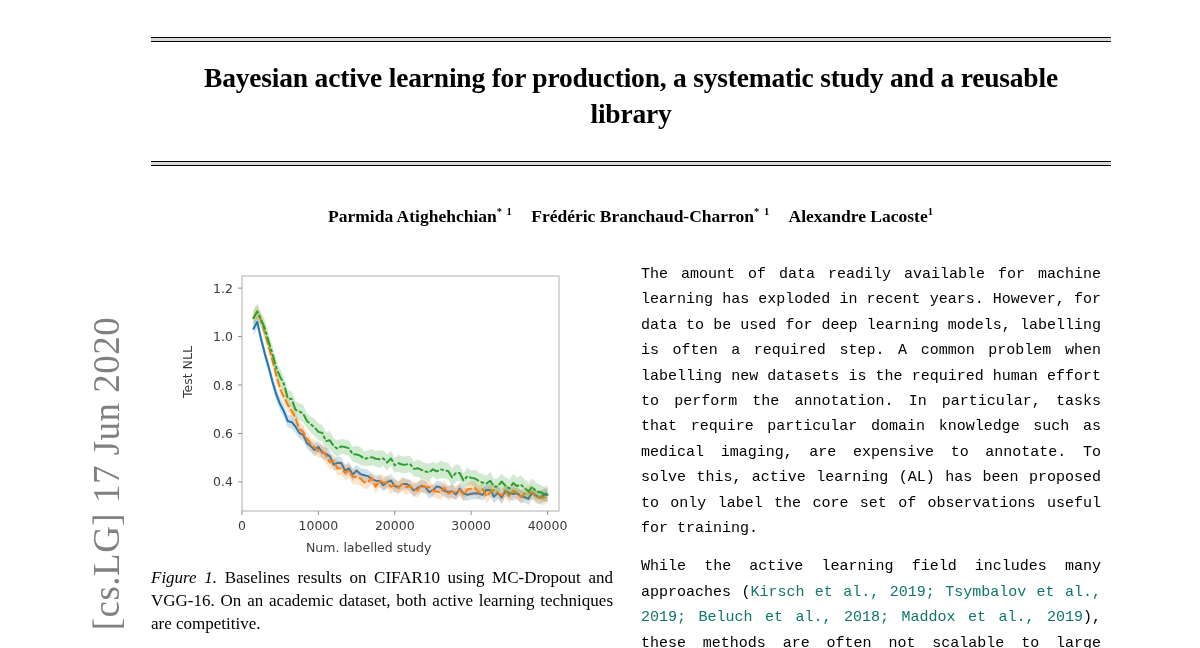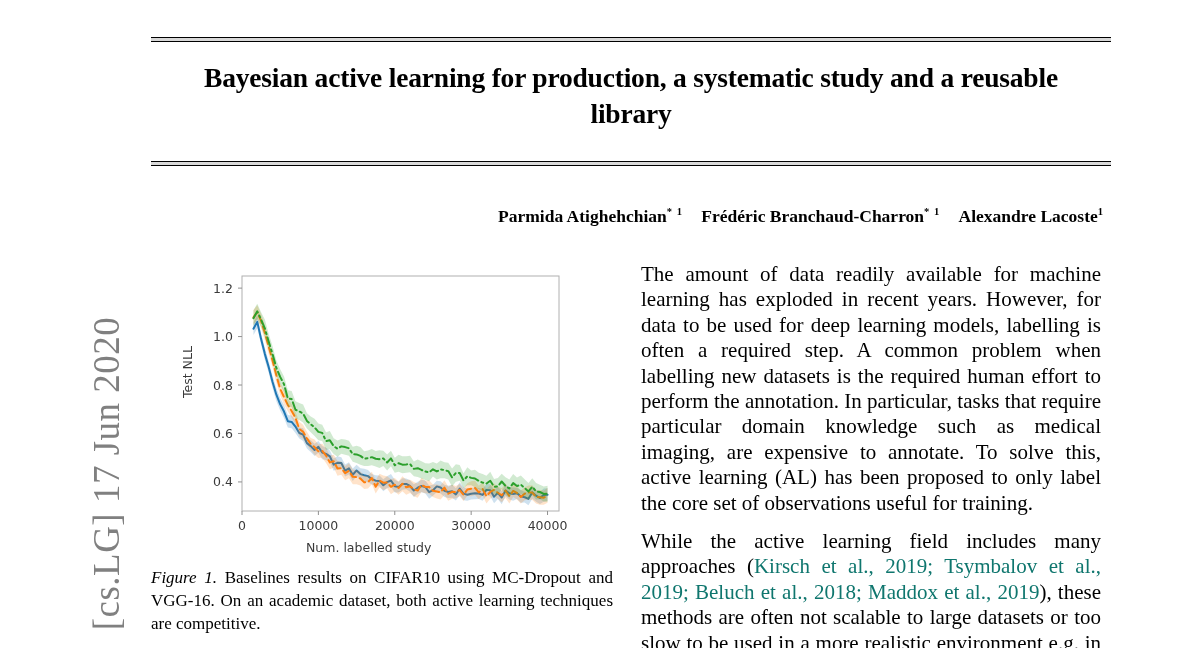--- a/index.html
+++ b/index.html
@@ -57,21 +57,21 @@
     font-weight: bold;
     font-size: 27.5px;
     line-height: 36px;
     letter-spacing: -0.2px;
   }
 
   #author-line {
     position: absolute;
     left: 0; top: 206px;
     width: 960px;
-    text-align: right;
+    text-align: center;
     font-family: "Liberation Serif", serif;
     font-weight: bold;
     font-size: 17.5px;
     white-space: nowrap;
   }
   #author-line .author { margin: 0 7px; }
   #author-line sup {
     font-size: 10.5px;
     font-weight: bold;
     vertical-align: super;
@@ -141,22 +141,22 @@
 
   
   #section-heading {
     font-family: "Liberation Serif", serif;
     font-weight: bold;
     font-size: 22px;
     margin: 0 0 19px 0;
     letter-spacing: -0.1px;
   }
   .body-par {
-    font-family: Liberation Serif, serif;
-    font-size: 21px;
+    font-family: Liberation Mono, monospace;
+    font-size: 15px;
     line-height: 25.4px;
     text-align: justify;
     margin: 0 0 13px 0;
     hyphens: none;
   }
   .cite { color: #0f766e; }
 </style>
 </head>
 <body>
 

